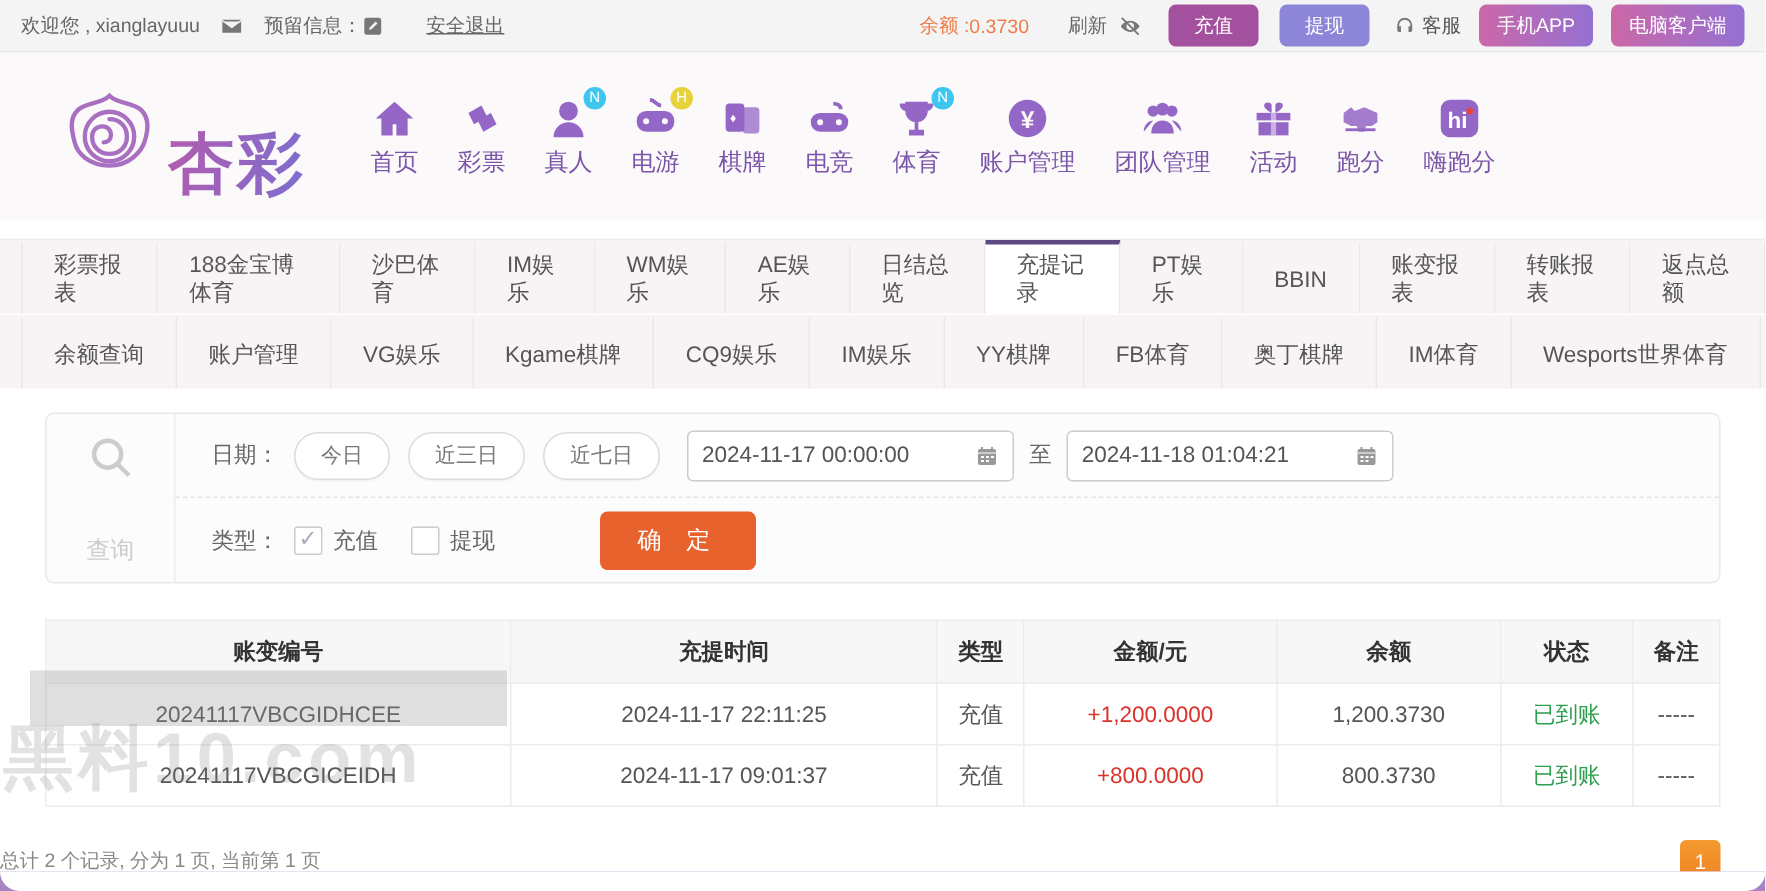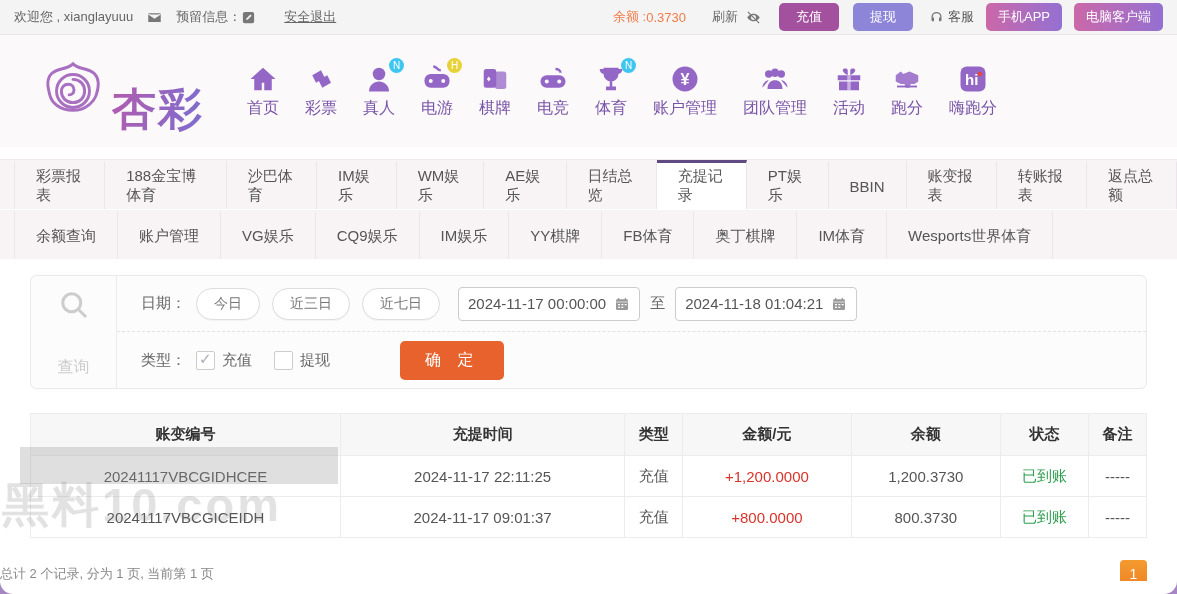--- a/index.html
+++ b/index.html
@@ -56,21 +56,21 @@
   .filter-rail { width:86px; border-right:1px solid #ececec; display:flex; flex-direction:column;
                  align-items:center; justify-content:center; color:#ccc;gap:32px; }
   .filter-rail .q-label { font-size:16px; margin-top:2px; }
   .filter-main { flex:1; display:flex; flex-direction:column; }
   .f-row { display:flex; align-items:center; padding:0 0 0 24px; height:56px; }
   .f-row.first { border-bottom:1px dashed #e2e2e2; }
   .f-label { font-size:15px; color:#666; margin-right:10px; }
   .pill { background:#fff; border:1px solid #ddd; border-radius:16px; padding:6px 17px; font-size:14px;
           color:#777; margin-right:12px; cursor:pointer; box-shadow:0 1px 1px rgba(0,0,0,.04); }
   .datebox { display:flex; align-items:center; background:#fff; border:1px solid #ccc; border-radius:4px;
-             height:34px; padding:0 9px; font-size:15px; color:#555; margin-left:6px; cursor:pointer; }
+             height:34px; padding:0 9px; font-size:15px; color:#555; margin-left:6px; cursor:pointer;gap:36px; }
   .datebox svg { width:16px; height:16px; fill:#999; margin-left:8px; }
   .to-label { margin:0 10px; font-size:15px; color:#666; }
   .cb { width:19px; height:19px; border:1px solid #ccc; border-radius:2px; background:#fff;
         display:inline-block; position:relative; vertical-align:middle; cursor:pointer; }
   .cb.checked::after { content:"✓"; position:absolute; left:2px; top:-2px; color:#aab; font-size:15px; }
   .cb-label { font-size:15px; color:#666; margin:0 22px 0 7px; }
   .btn-submit { background:#e8622d; color:#fff; border:none; border-radius:5px; font-size:16px;
                 padding:9px 25px; letter-spacing:6px; margin-left:48px; cursor:pointer; }
 
   
@@ -269,20 +269,21 @@
       <div class="tab">PT娱乐</div>
       <div class="tab">BBIN</div>
       <div class="tab">账变报表</div>
       <div class="tab">转账报表</div>
       <div class="tab">返点总额</div>
     </div>
     <div class="tabrow">
       <div class="tab">余额查询</div>
       <div class="tab">账户管理</div>
       <div class="tab">VG娱乐</div>
+      <div class="tab">Kgame棋牌</div>
       <div class="tab">CQ9娱乐</div>
       <div class="tab">IM娱乐</div>
       <div class="tab">YY棋牌</div>
       <div class="tab">FB体育</div>
       <div class="tab">奥丁棋牌</div>
       <div class="tab">IM体育</div>
       <div class="tab">Wesports世界体育</div>
     </div>
   </div>
 

